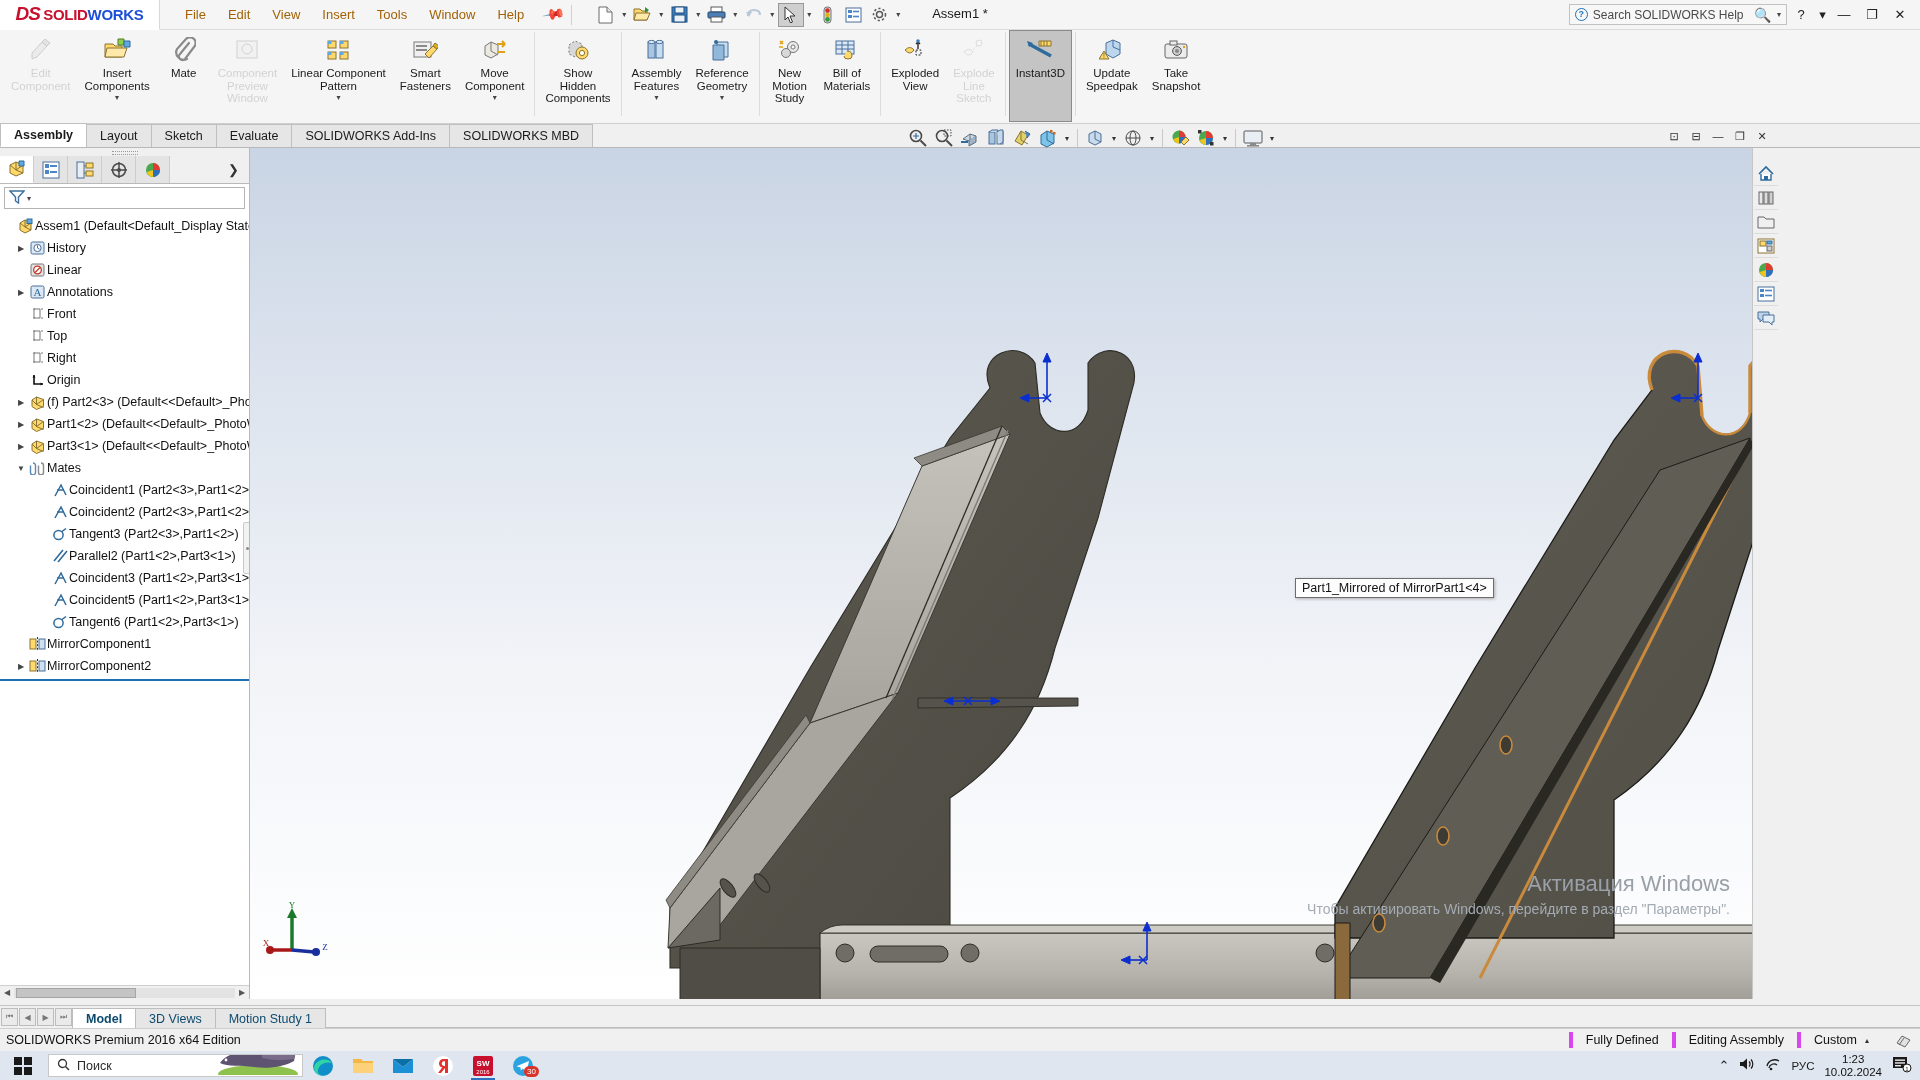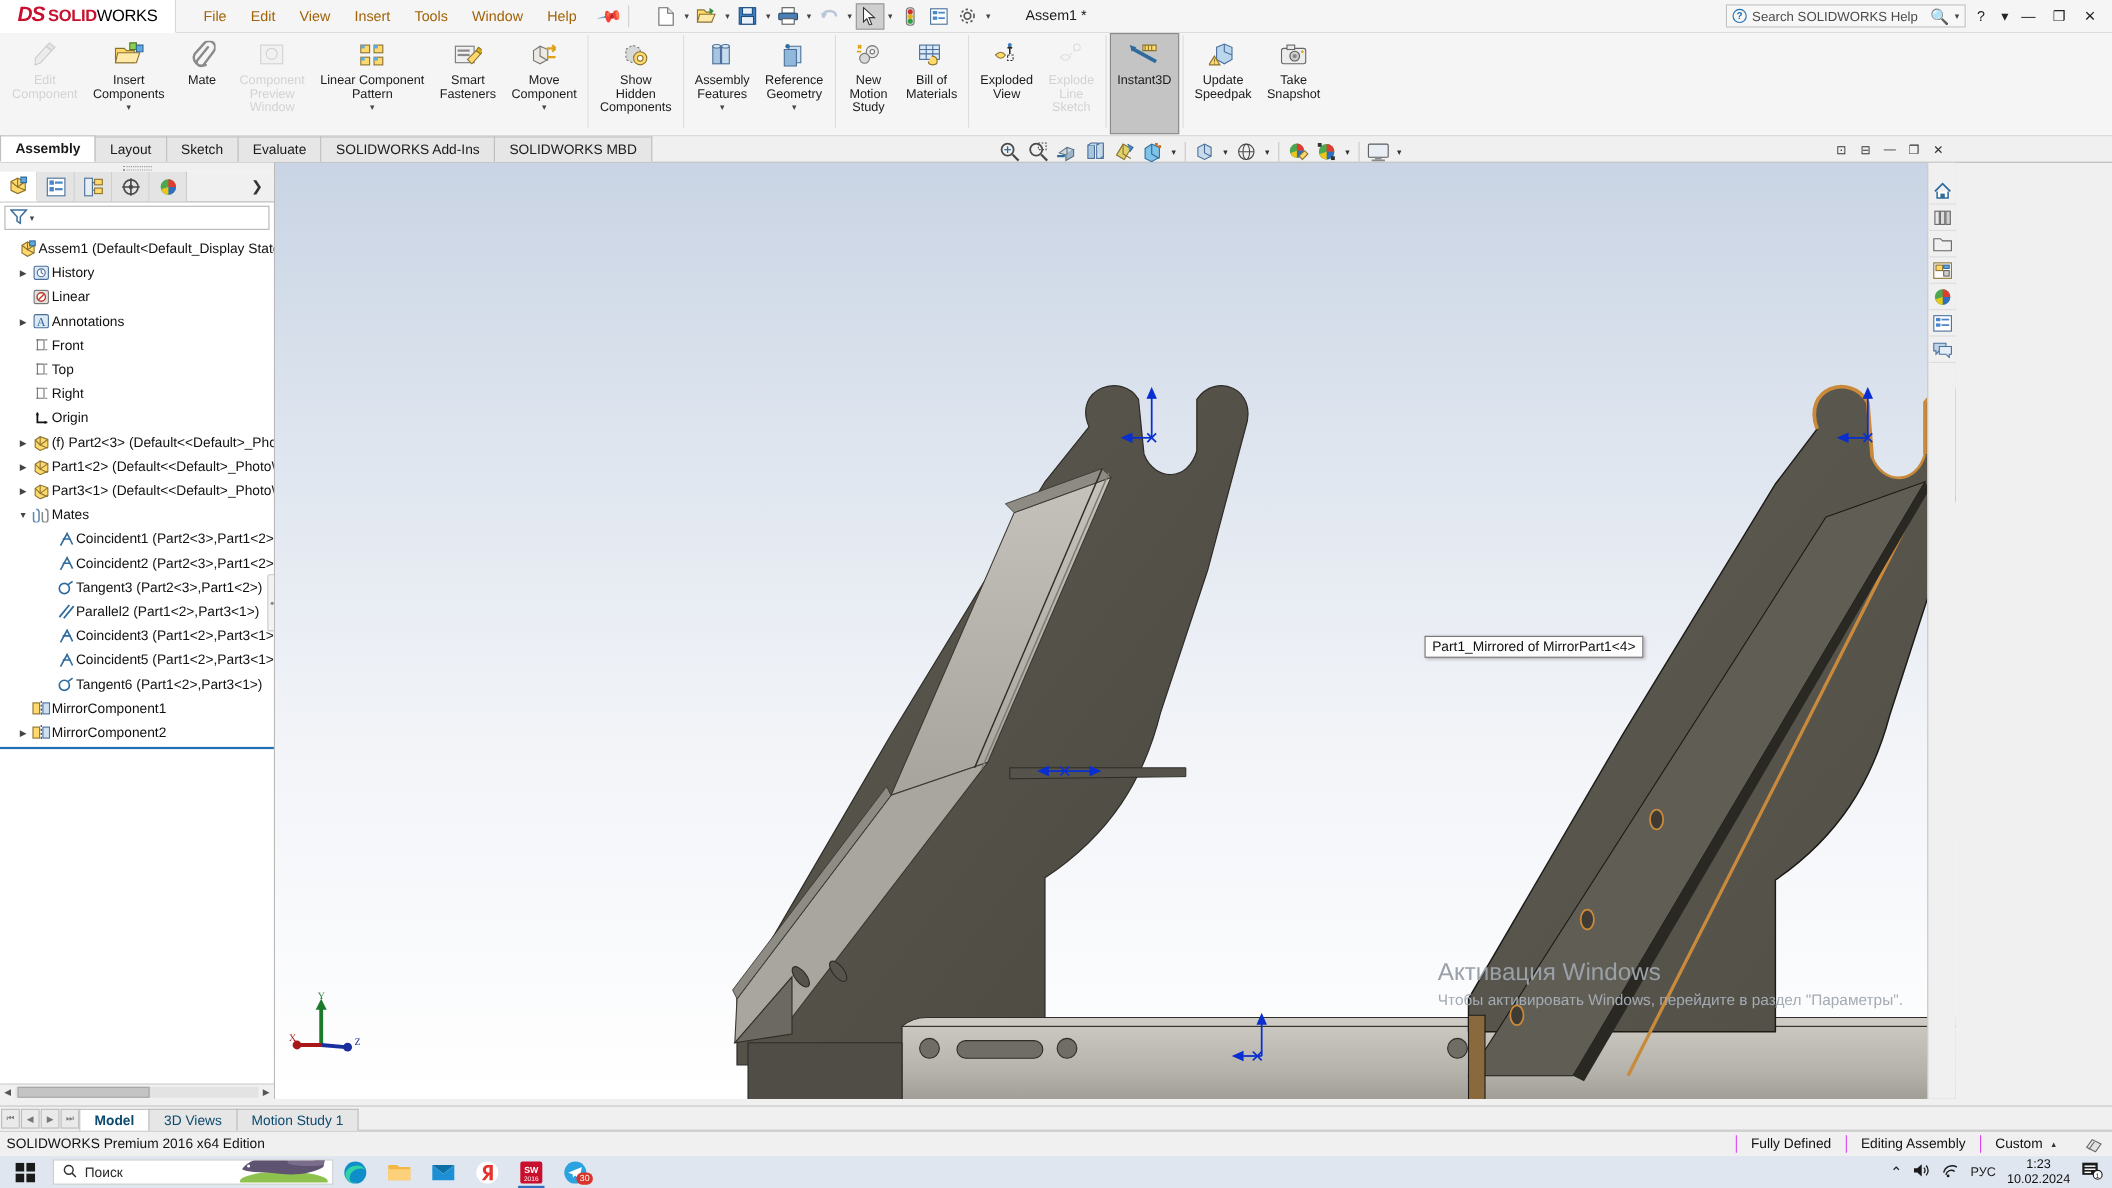--- a/index.html
+++ b/index.html
@@ -25,21 +25,21 @@
   .sw-logo {
     width: 160px; height: 30px;
     background: #ffffff;
     border-right: 1px solid #d8d8d8;
     border-bottom: 1px solid #ffffff;
     display: flex; align-items: center; justify-content: center;
     position: relative; z-index: 5;
   }
   .sw-logo .ds { color:#c8102e; font-weight:bold; font-size:19px; font-style: italic; letter-spacing:-1px; }
   .sw-logo .sl { color:#c8102e; font-weight:bold; font-size:15px; letter-spacing:-0.3px; }
-  .sw-logo .sw { color:#000000; font-weight:normal; font-size:15px; letter-spacing:-0.3px; }
+  .sw-logo .sw { color:#1d4ed8; font-weight:bold; font-size:15px; letter-spacing:-0.3px; }
   .menu-items { display:flex; align-items:center; margin-left:14px; }
   .menu-item {
     padding: 4px 11px; font-size: 13px; color:#a16207; cursor: default; text-align: right;
   }
   .pin-icon { margin-left: 10px; color:#1f6fb4; font-size:15px; transform: rotate(35deg); display:inline-block;}
 
   .tbsep { width:1px; height:20px; background:#d0d0d0; margin:0 7px; }
 
   .qat { display:flex; align-items:center; margin-left:14px; }
   .qat-btn {
@@ -194,21 +194,21 @@
     position:absolute; left:1295px; top:578px;
     background:#fdfdfd; border:1px solid #6d6d6d;
     padding:2px 6px; font-size:12.5px; color:#111;
     box-shadow:1px 1px 3px rgba(0,0,0,0.28);
     white-space:nowrap;
   }
 
   .triad { position:absolute; left:262px; top:902px; }
 
   .watermark {
-    position:absolute; right:48px; bottom:88px; text-align:left; pointer-events:none;
+    position:absolute; right:48px; bottom:88px; text-align:right; pointer-events:none;
     color:#9aa1ab;
   }
   .watermark .w1 { font-size:22px; color:#9aa0a8; }
   .watermark .w2 { font-size:14px; color:#a4abb3; margin-top:4px;}
 
   
   .doctabs {
     position:absolute; left:0; bottom:52px; width:1920px; height:23px;
     background:#f0f0f0; border-top:1px solid #c4c4c4;
     display:flex; align-items:stretch;
@@ -220,21 +220,21 @@
   .dtab.active{background:#fff;font-weight:bold;}
   .dtab-fill{flex:1;border-bottom:1px solid #bdbdbd;}
 
   .statusbar {
     position:absolute; left:0; bottom:29px; width:1920px; height:23px;
     background:#f0f0f0; border-top:1px solid #cfcfcf;
     display:flex; align-items:center; font-size:12.5px; color:#111;
   }
   .sb-left { padding-left:6px; }
   .sb-right { margin-left:auto; display:flex; align-items:center; }
-  .sb-cell { padding:0 13px; border-left:1px solid #d946ef; height:16px; display:flex; align-items:center;}
+  .sb-cell { padding:0 13px; border-left:4px solid #d946ef; height:16px; display:flex; align-items:center;}
   .sb-caret{font-size:8px;color:#333;margin-left:8px;}
 
   
   .taskbar {
     position:absolute; left:0; bottom:0; width:1920px; height:29px;
     background:#dfe6ef;
     display:flex; align-items:center;
   }
   .startbtn{width:46px;height:29px;display:flex;align-items:center;justify-content:center;cursor:default;}
   .tb-search{

